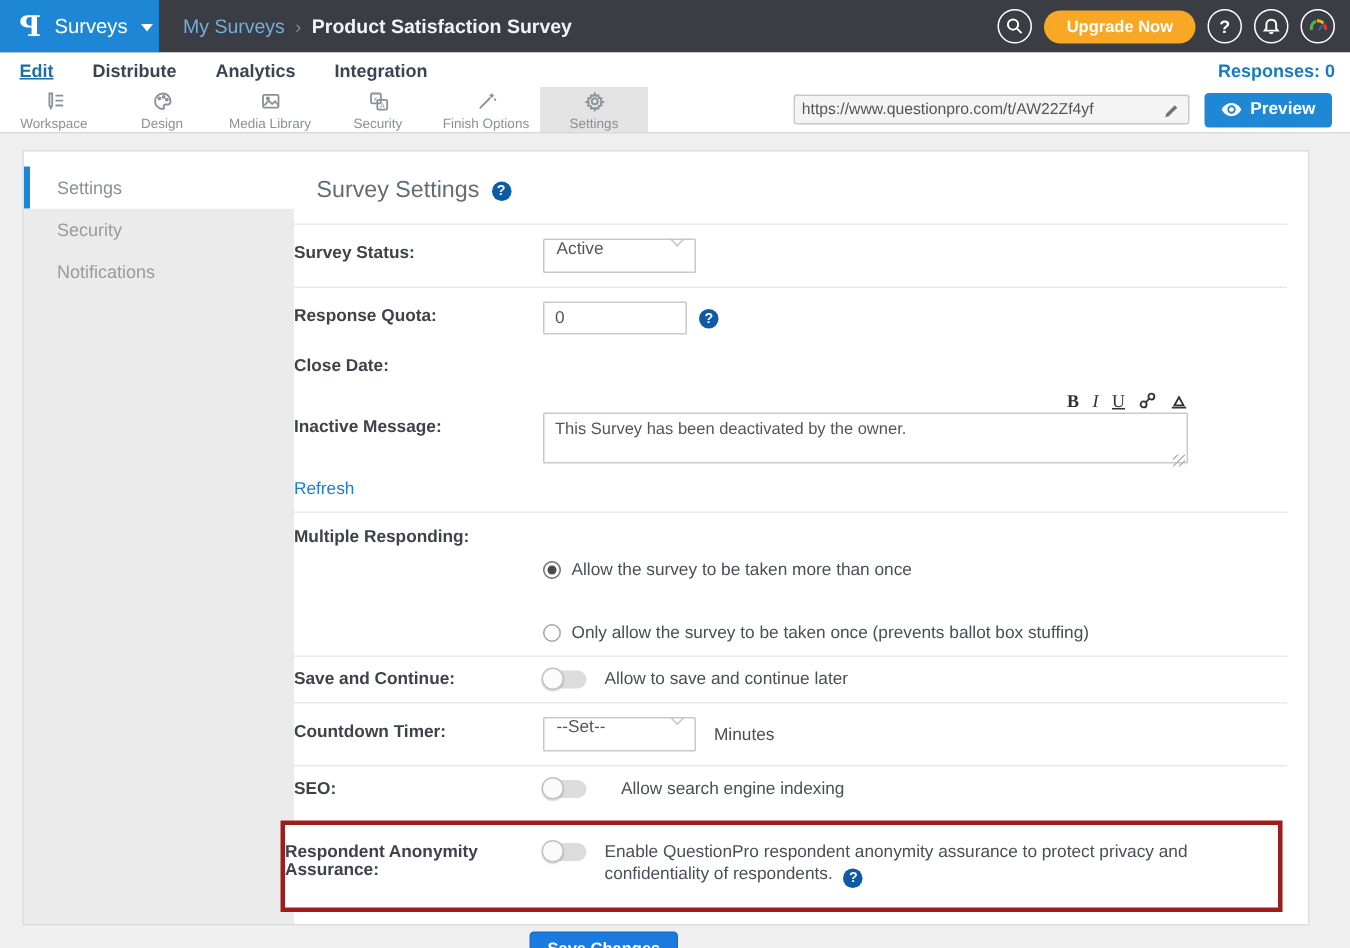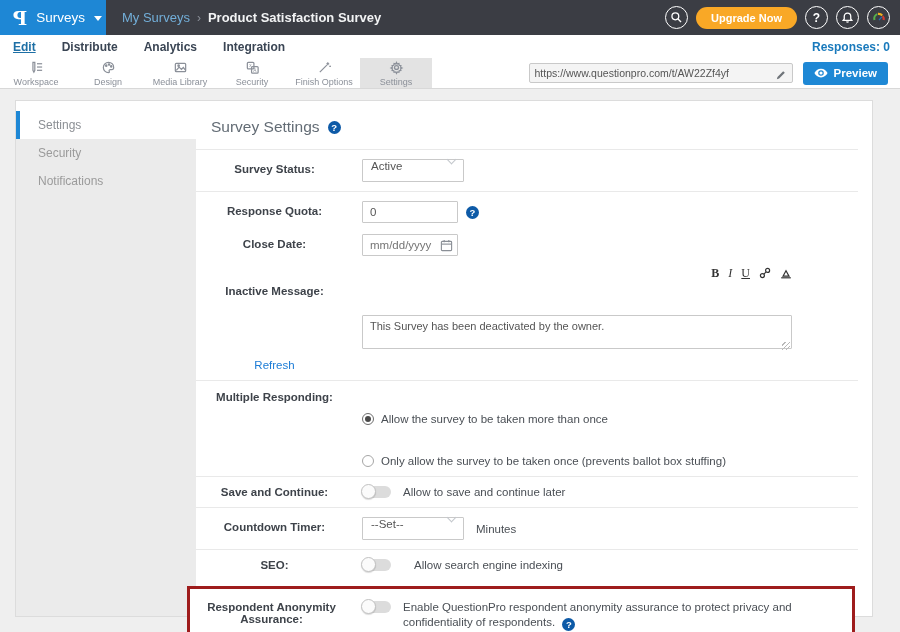--- a/index.html
+++ b/index.html
@@ -100,21 +100,21 @@
   .m-title-row { padding:17px 0 13px 15px; display:flex; align-items:center; gap:8px; }
   .m-title { font-size:15.5px; color:#636c75; }
   .help-dot {
     width:13px; height:13px; border-radius:50%; background:#0d5aa7; color:#fff;
     font-size:9.5px; font-weight:bold; display:inline-flex; align-items:center;
     justify-content:center; cursor:pointer; flex:0 0 auto;
   }
   .divider { border-top:1px solid #e9e9e9; margin-right:14px; }
   .row { display:flex; align-items:flex-start; padding:9px 14px 9px 0; }
   .row-label {
-    width:157px; flex:0 0 157px; text-align:center; font-size:11.5px;
+    width:157px; flex:0 0 157px; text-align:left; font-size:11.5px;
     font-weight:bold; color:#3e434a; padding-top:4px;
   }
   .row-ctrl { margin-left:9px; display:flex; align-items:center; gap:8px; flex:1; min-width:0; }
   .sel {
     width:102px; height:23px; border:1px solid #c9c9c9; background:#fff;
     display:flex; align-items:flex-start; justify-content:space-between;
     padding:0 8px; font-size:11.5px; color:#555; cursor:pointer; border-radius:1px;
   }
   .chev { width:7px; height:7px; border-right:1.5px solid #c3c7cc; border-bottom:1.5px solid #c3c7cc; transform:rotate(45deg); margin-top:-4px; }
   .txt-input {
@@ -131,21 +131,21 @@
   .fmt-btn { font-family:"Liberation Serif", serif; font-size:12px; color:#333; cursor:pointer; line-height:12px; }
   .fmt-b { font-weight:bold; }
   .fmt-i { font-style:italic; }
   .fmt-u { text-decoration:underline; }
   .fmt-svg svg { width:12px; height:12px; stroke:#333; fill:none; stroke-width:1.2; }
   .msg-area {
     width:430px; height:34px; border:1px solid #c9c9c9; border-radius:1px; resize:none;
     font-size:11px; color:#555; padding:4px 7px; outline:none; position:relative;
     font-family:"Liberation Sans", sans-serif;
   }
-  .msg-wrap { position:relative; width:430px;margin-top:34px; }
+  .msg-wrap { position:relative; width:430px; }
   .resize-grip {
     position:absolute; right:2px; bottom:3px; width:8px; height:8px; pointer-events:none;
     background:repeating-linear-gradient(135deg, transparent 0 2px, #b9b9b9 2px 3px);
   }
   .refresh-link { color:#1c7cd6; font-size:11.5px; font-weight:normal; cursor:pointer; }
   .completed { font-size:11.5px; font-weight:bold; color:#3e434a; }
   .last-refreshed { font-size:10.5px; color:#777; margin-top:2px; }
   
   .radio-line { display:flex; align-items:center; gap:7px; font-size:11.5px; color:#4a4f55;margin-top:23px; }
   .radio {
@@ -357,33 +357,20 @@
     <div class="row">
       <div class="row-label">Response Quota:</div>
       <div class="row-ctrl">
         <input class="txt-input" value="0" style="">
         <span class="help-dot">?</span>
       </div>
     </div>
 
     <div class="row" style="padding-top:2px;">
       <div class="row-label">Close Date:</div>
-      <div class="row-ctrl">
-        <div class="date-wrap">
-          <input class="txt-input" placeholder="mm/dd/yyyy" style="">
-          <span class="cal-icon">
-            <svg viewBox="0 0 14 14">
-                <rect x="1.5" y="2.5" width="11" height="10" rx="1"></rect>
-                <line x1="1.5" y1="5.5" x2="12.5" y2="5.5"></line>
-                <line x1="4.5" y1="1" x2="4.5" y2="3.5"></line>
-                <line x1="9.5" y1="1" x2="9.5" y2="3.5"></line>
-              </svg>
-          </span>
-        </div>
-      </div>
     </div>
 
     <div class="row" style="padding-top:2px; padding-bottom:3px;">
       <div class="row-label" style="padding-top:18px;">Inactive Message:</div>
       <div class="row-ctrl" style="flex-direction:column; align-items:flex-start; gap:0;">
         <div class="fmt-bar">
           <span class="fmt-btn fmt-b">B</span>
           <span class="fmt-btn fmt-i">I</span>
           <span class="fmt-btn fmt-u">U</span>
           <span class="fmt-svg" style="display:flex;">

